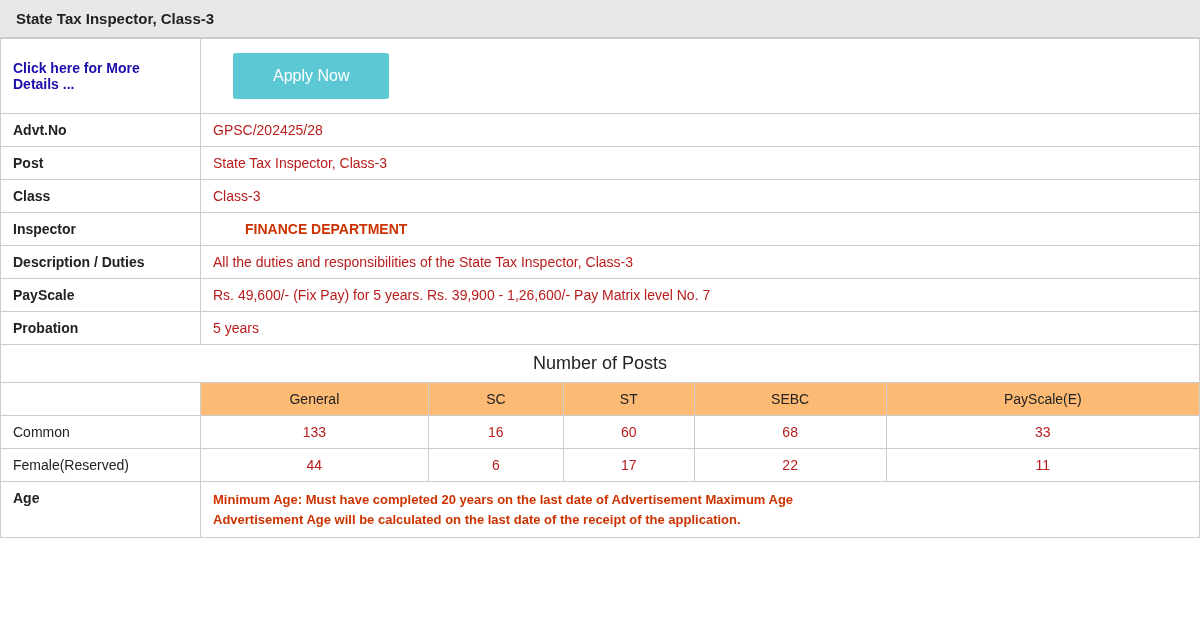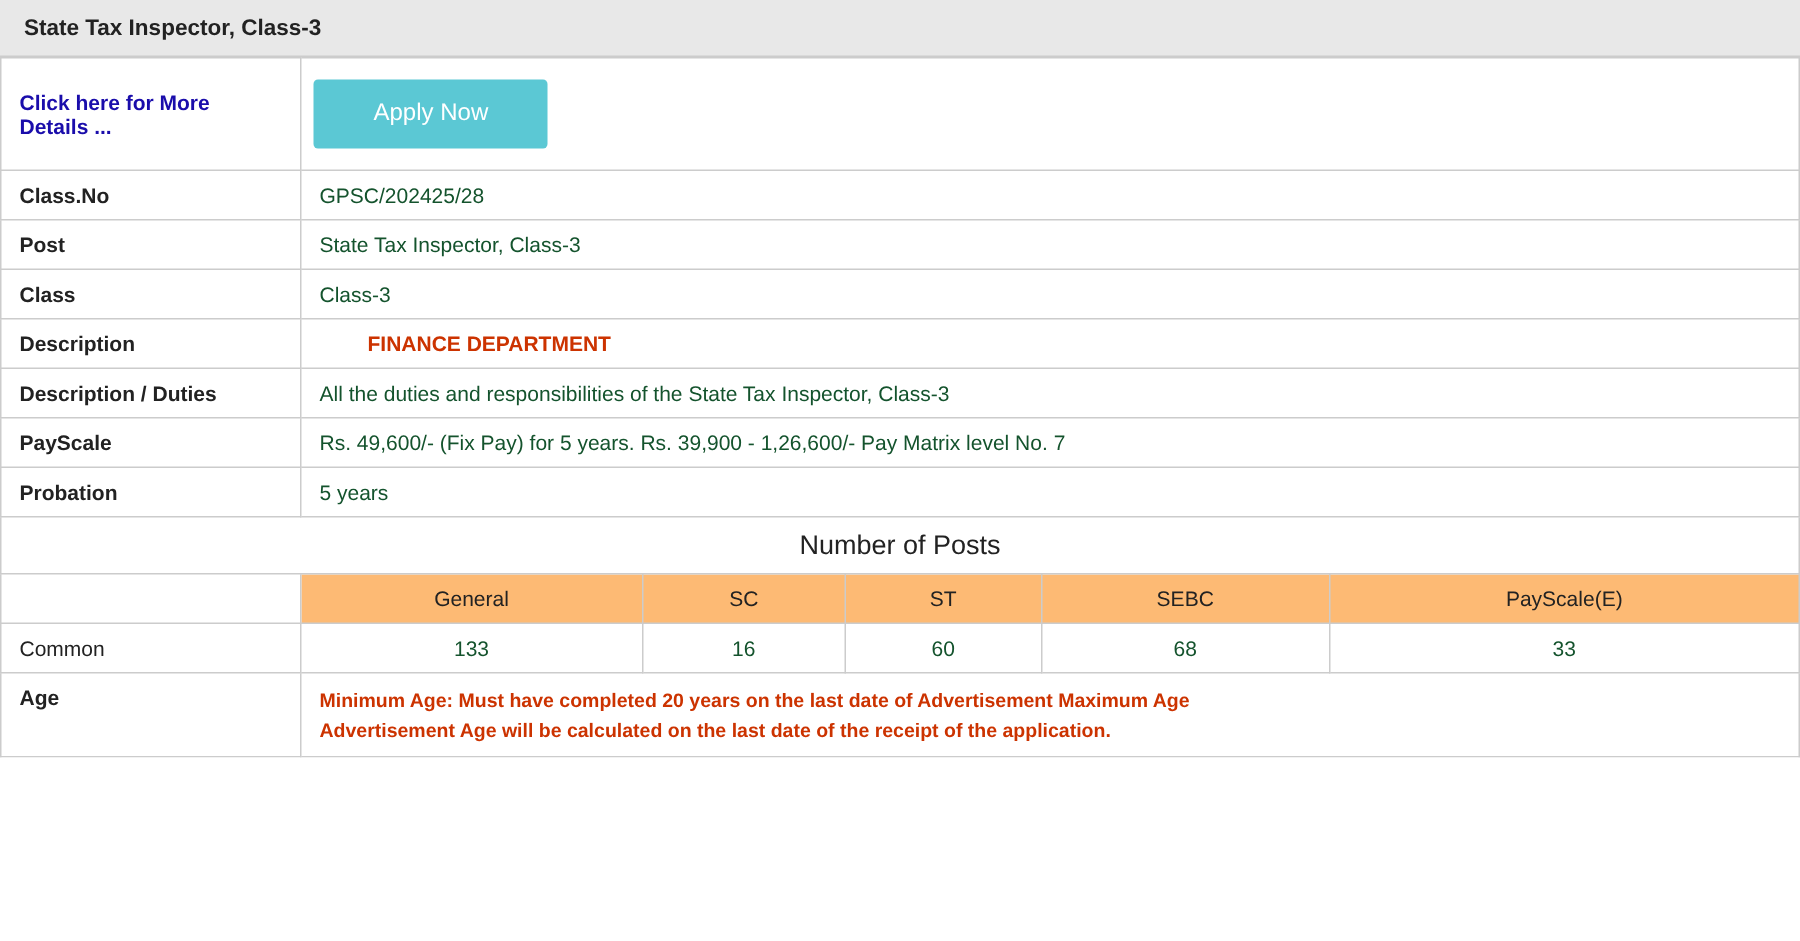--- a/index.html
+++ b/index.html
@@ -25,21 +25,21 @@
       padding: 8px 12px;
       vertical-align: top;
     }
     .label-cell {
       font-weight: bold;
       background: #fff;
       width: 200px;
       color: #222;
     }
     .value-orange {
-      color: #14532d;
+      color: #b91c1c;
     }
     .value-orange-bold {
       color: #cc3300;
       font-weight: bold;
       padding-left: 44px;
     }
     .apply-btn {
       background: #5bc8d4;
       color: #fff;
       border: none;
@@ -92,41 +92,41 @@
 
 <table>
 
   <tbody>
       <tr>
     <td class="label-cell" style="border-right: 1px solid #ccc; vertical-align: middle;">
       <a class="click-more-link" href="#">
         <span>Click here for More Details ...</span>
       </a>
     </td>
-    <td style="vertical-align: middle; padding: 14px 8px;" colspan="5">
+    <td style="vertical-align: middle; padding: 14px 32px;" colspan="5">
       <button class="apply-btn">
         <span>Apply Now</span>
       </button>
     </td>
   </tr>
 
   <tr>
-    <td class="label-cell">Class.No</td>
+    <td class="label-cell">Advt.No</td>
     <td colspan="5" class="value-orange">GPSC/202425/28</td>
   </tr>
   <tr>
     <td class="label-cell">Post</td>
     <td colspan="5" class="value-orange">State Tax Inspector, Class-3</td>
   </tr>
   <tr>
     <td class="label-cell">Class</td>
     <td colspan="5" class="value-orange">Class-3</td>
   </tr>
   <tr>
-    <td class="label-cell">Description</td>
+    <td class="label-cell">Inspector</td>
     <td colspan="5" class="value-orange-bold">FINANCE DEPARTMENT</td>
   </tr>
   <tr>
     <td class="label-cell">Description / Duties</td>
     <td colspan="5" class="value-orange">All the duties and responsibilities of the State Tax Inspector, Class-3</td>
   </tr>
   <tr>
     <td class="label-cell">PayScale</td>
     <td colspan="5" class="value-orange">Rs. 49,600/- (Fix Pay) for 5 years. Rs. 39,900 - 1,26,600/- Pay Matrix level No. 7</td>
   </tr>
@@ -152,20 +152,28 @@
 
   <tr class="posts-table">
     <td class="row-label">Common</td>
     <td class="value-orange">133</td>
     <td class="value-orange">16</td>
     <td class="value-orange">60</td>
     <td class="value-orange">68</td>
     <td class="value-orange">33</td>
   </tr>
 
+  <tr class="posts-table">
+    <td class="row-label">Female(Reserved)</td>
+    <td class="value-orange">44</td>
+    <td class="value-orange">6</td>
+    <td class="value-orange">17</td>
+    <td class="value-orange">22</td>
+    <td class="value-orange">11</td>
+  </tr>
 
   <tr>
     <td class="label-cell">Age</td>
     <td colspan="5">
       <div class="age-text">
         <span>Minimum Age: Must have completed 20 years on the last date of Advertisement Maximum Age</span><br>
         <span>Advertisement Age will be calculated on the last date of the receipt of the application.</span>
       </div>
     </td>
   </tr>

